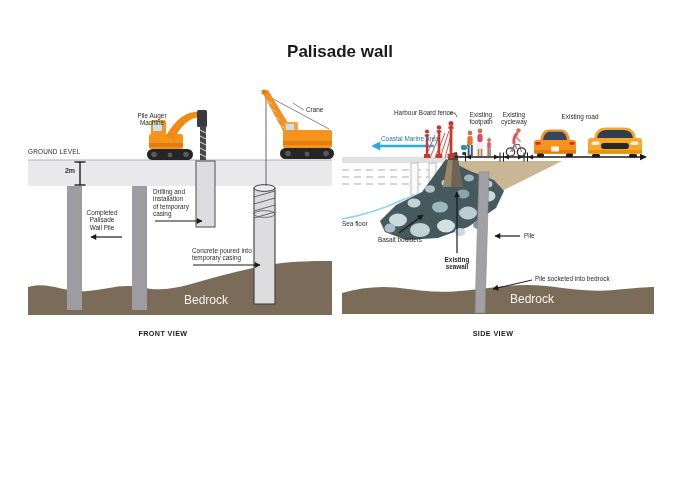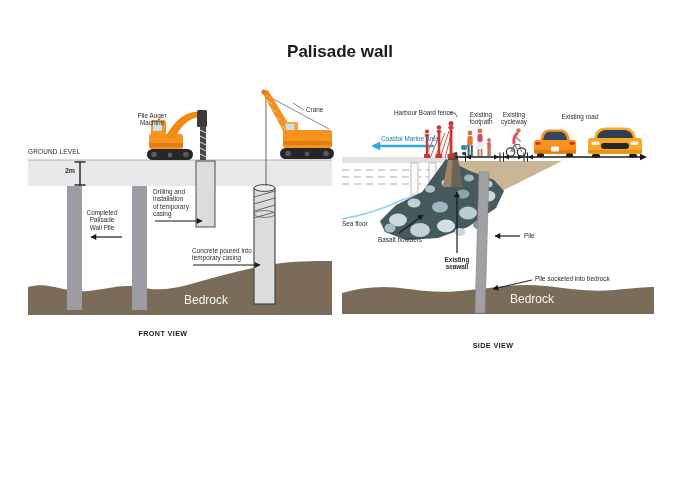--- a/index.html
+++ b/index.html
@@ -286,15 +286,15 @@
   <div class="lbl ctr" style="left:496px;top:111px;width:36px;">Existing
 cycleway</div>
   <div class="lbl ctr" style="left:550px;top:113px;width:60px;">Existing road</div>
   <div class="lbl" style="left:342px;top:220px;">Sea floor</div>
   <div class="lbl" style="left:378px;top:236px;">Basalt boulders</div>
   <div class="lbl ctr b" style="left:435px;top:256px;width:44px;">Existing
 seawall</div>
   <div class="lbl" style="left:524px;top:232px;">Pile</div>
   <div class="lbl" style="left:535px;top:275px;">Pile socketed into bedrock</div>
   <div class="lbl white" style="left:510px;top:292px;">Bedrock</div>
-  <div class="cap" style="left:433px;top:341px;">SIDE VIEW</div>
+  <div class="cap" style="left:433px;top:329px;">SIDE VIEW</div>
 
 </div>
 
 </body></html>

